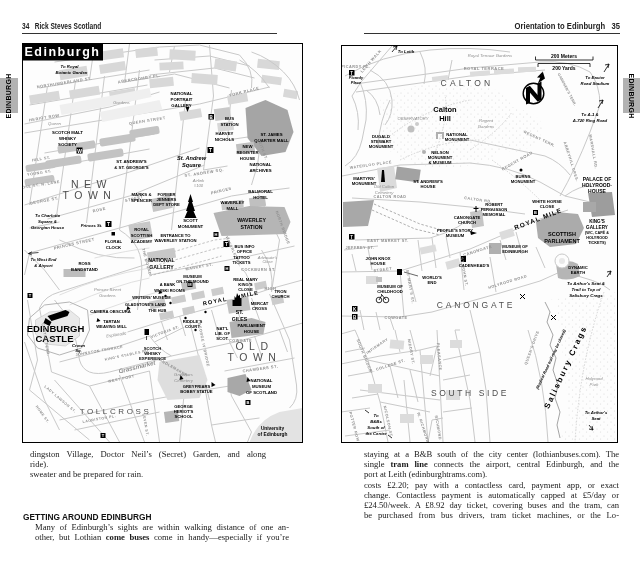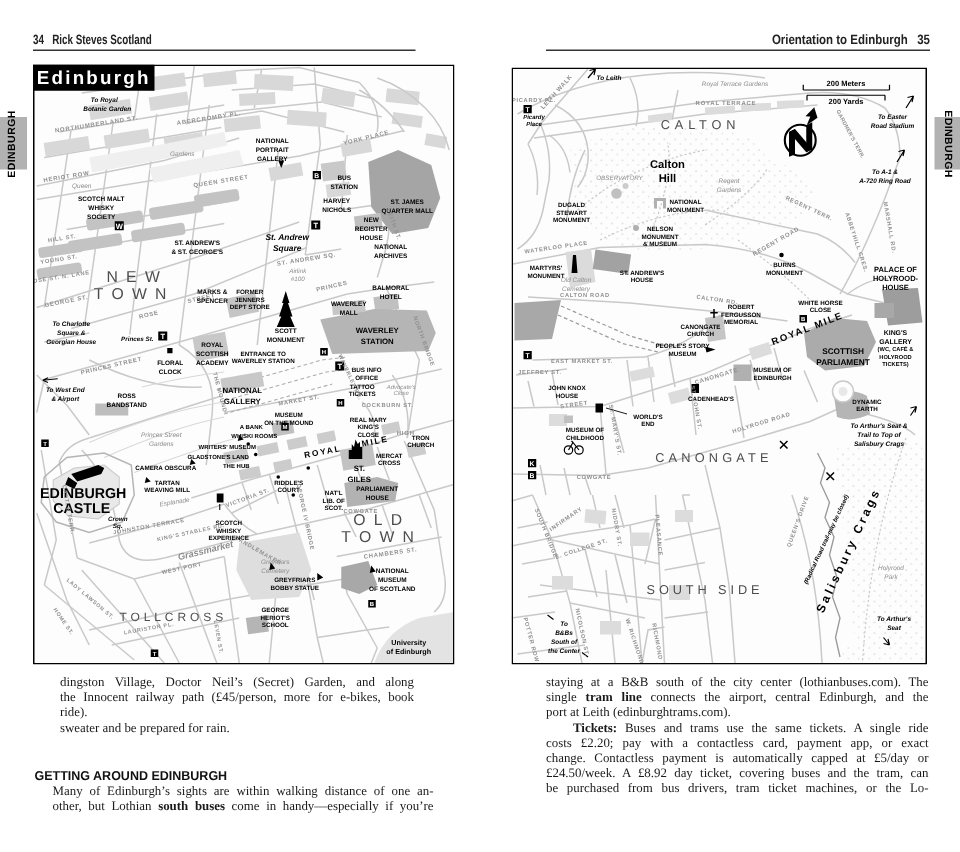--- a/index.html
+++ b/index.html
@@ -883,35 +883,33 @@
 <text class="rgr" x="437" y="428" transform="rotate(80 437 428)" style="font-size:3.8px">RICHMOND</text>
 <text class="rgr" x="410" y="352" transform="rotate(80 410 352)" style="font-size:3.8px">NIDDRY ST.</text>
 <text class="rgr" x="409" y="287" transform="rotate(80 409 287)" style="font-size:3.8px">ST. MARY'S ST.</text>
 <text class="rgr" x="463" y="272" transform="rotate(80 463 272)" style="font-size:3.8px">ST. JOHN ST.</text>
 </g>
 
 <rect x="0.5" y="0.5" width="276" height="397" fill="none" stroke="#000" stroke-width="1"></rect>
 </svg>
 </div>
 
-<div class="abs bodytext" style="left:22px;top:449px;width:254px;">
+<div class="abs bodytext" style="left:12px;top:449px;width:254px;">
   <div class="jline" style="padding-left:18px;">dingston Village, Doctor Neil’s (Secret) Garden, and along</div>
-  <div class="jline" style="padding-left:18px;">the Innocent railway path (£45/person, more for e-bikes, book</div>
   <div class="line" style="padding-left:18px;">ride).</div>
   <div class="line" style="padding-left:18px;">sweater and be prepared for rain.</div>
 </div>
 
 <div class="abs" style="left:23px;top:511.5px;font-size:8.6px;font-weight:bold;letter-spacing:0px;color:#111;transform:scaleX(0.97);transform-origin:left top;">GETTING AROUND EDINBURGH</div>
 <div class="abs bodytext" style="left:23px;top:522px;width:254px;margin-left:12px;">
   <div class="jline">Many of Edinburgh’s sights are within walking distance of one an-</div>
-  <div class="jline">other, but Lothian <b>south buses</b> come in handy—especially if you’re</div>
+  <div class="jline">other, but Lothian <b>come buses</b> come in handy—especially if you’re</div>
 </div>
 
 <div class="abs bodytext" style="left:364px;top:449px;width:255px;">
   <div class="jline">staying at a B&amp;B south of the city center (lothianbuses.com). The</div>
   <div class="jline">single <b>tram line</b> connects the airport, central Edinburgh, and the</div>
   <div class="line">port at Leith (edinburghtrams.com).</div>
-  <div class="jline" style="text-indent:18px;"><b>Tickets:</b> Buses and trams use the same tickets. A single ride</div>
   <div class="jline">costs £2.20; pay with a contactless card, payment app, or exact</div>
   <div class="jline">change. Contactless payment is automatically capped at £5/day or</div>
   <div class="jline">£24.50/week. A £8.92 day ticket, covering buses and the tram, can</div>
   <div class="jline">be purchased from bus drivers, tram ticket machines, or the Lo-</div>
 </div>
 
 </body></html>

